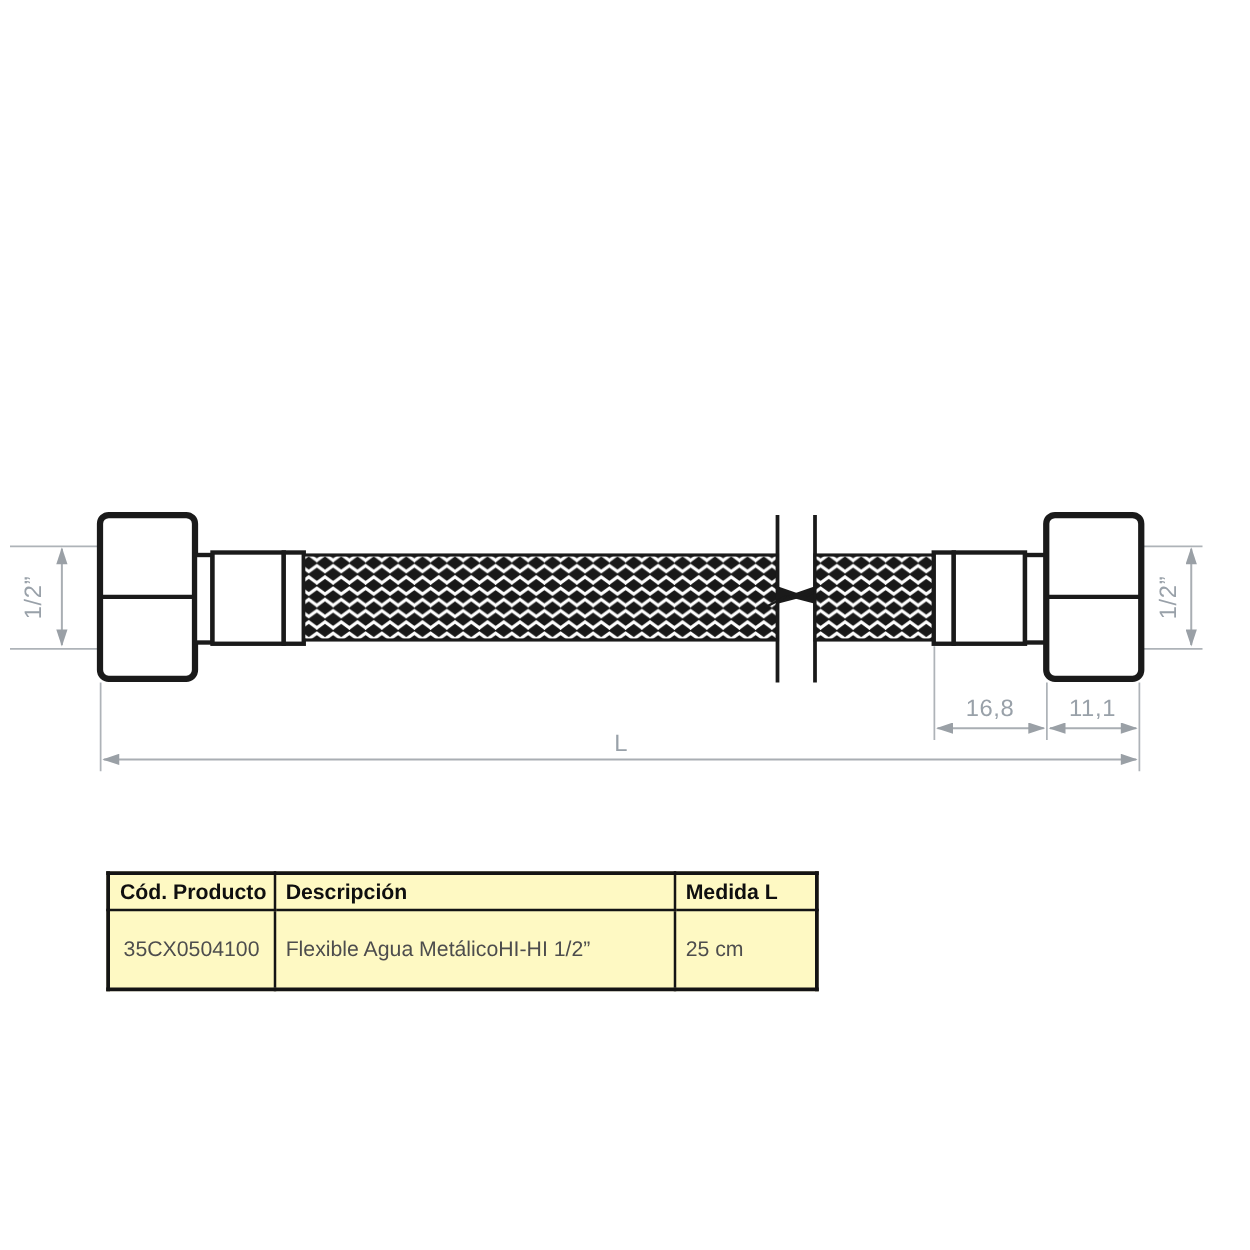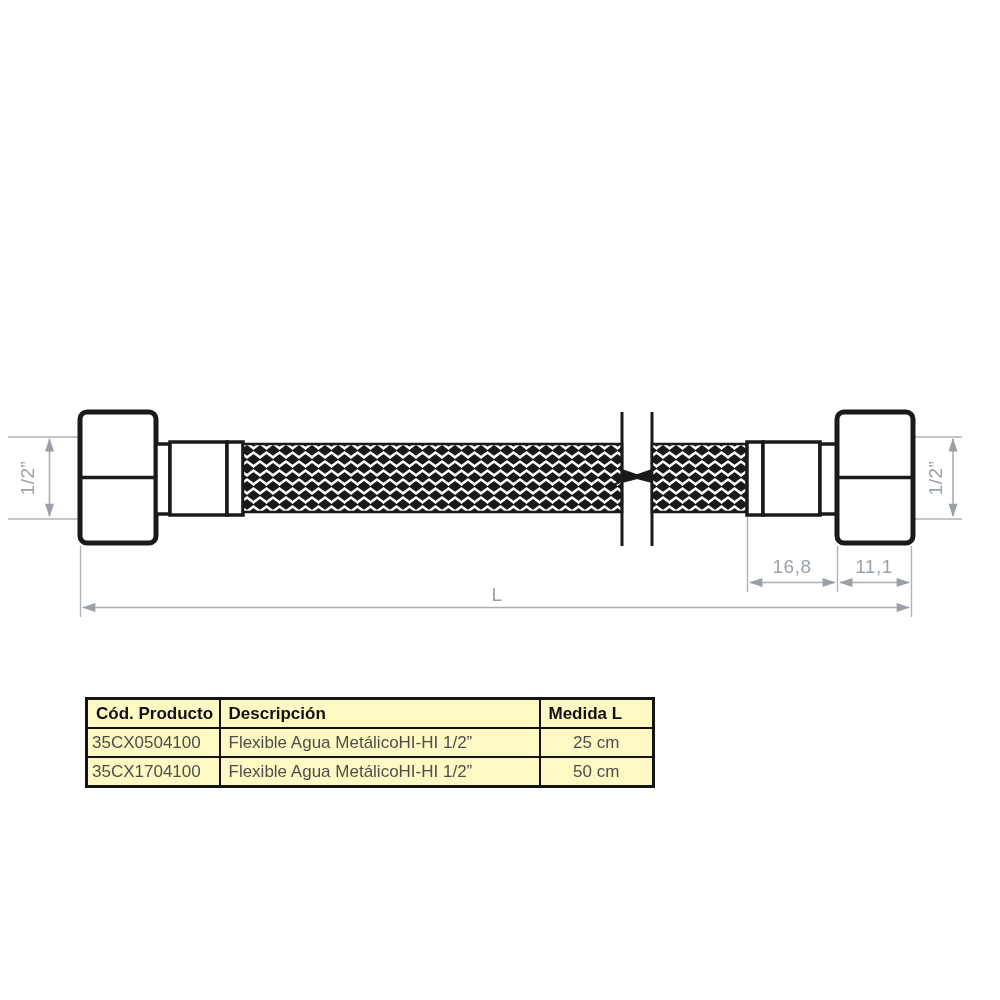--- a/index.html
+++ b/index.html
@@ -34,22 +34,22 @@
   }
   .spec-table th,.spec-table td{
     border:2.5px solid #141414;
     height:27px;line-height:27px;
     padding:0 8px;white-space:nowrap;overflow:hidden;
   }
   .spec-table th{
     color:#0f0f0f;font-weight:bold;text-align:left;
   }
   .spec-table th.c-med{text-align:left;}
-  .spec-table td.code{padding:0 4px;}
-  .spec-table td.med{text-align:center;}
+  .spec-table td.code{text-align:center;padding:17px 4px;}
+  .spec-table td.med{}
   .desc-wrap{
     display:flex;justify-content:flex-start;align-items:center;
     padding-right:5px;
   }
 </style>
 </head>
 <body>
 
 <div class="canvas">
 
@@ -136,26 +136,16 @@
       <tr>
         <td class="code">35CX0504100</td>
         <td class="desc">
           <div class="desc-wrap">
             <span>Flexible Agua Metálico</span>
             <span>HI-HI 1/2”</span>
           </div>
         </td>
         <td class="med">25 cm</td>
       </tr>
-      <tr>
-        <td class="code">35CX1704100</td>
-        <td class="desc">
-          <div class="desc-wrap">
-            <span>Flexible Agua Metálico</span>
-            <span>HI-HI 1/2”</span>
-          </div>
-        </td>
-        <td class="med">50 cm</td>
-      </tr>
     </tbody>
   </table>
 
 </div>
 
 </body></html>

